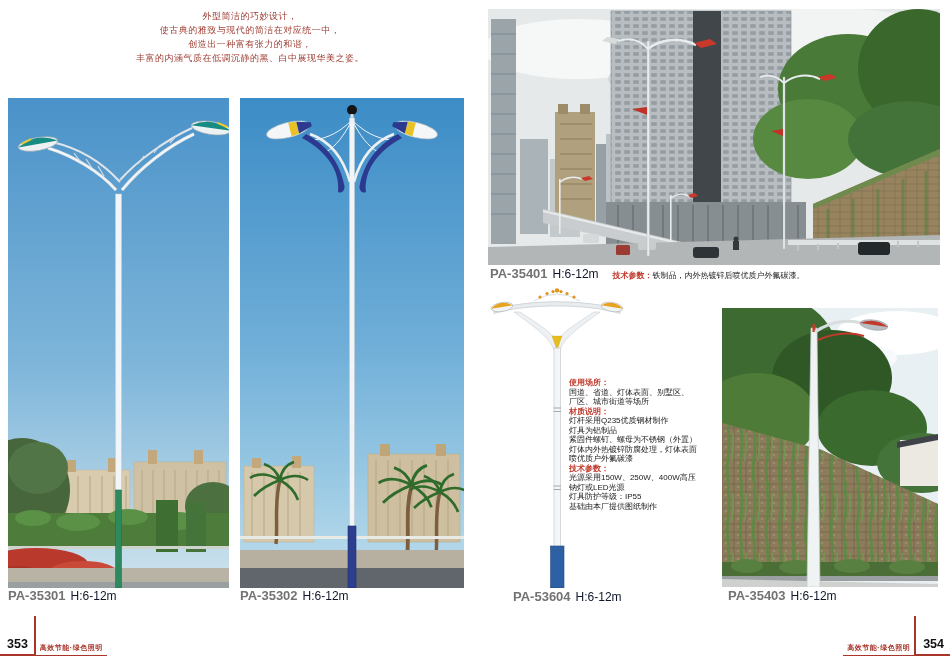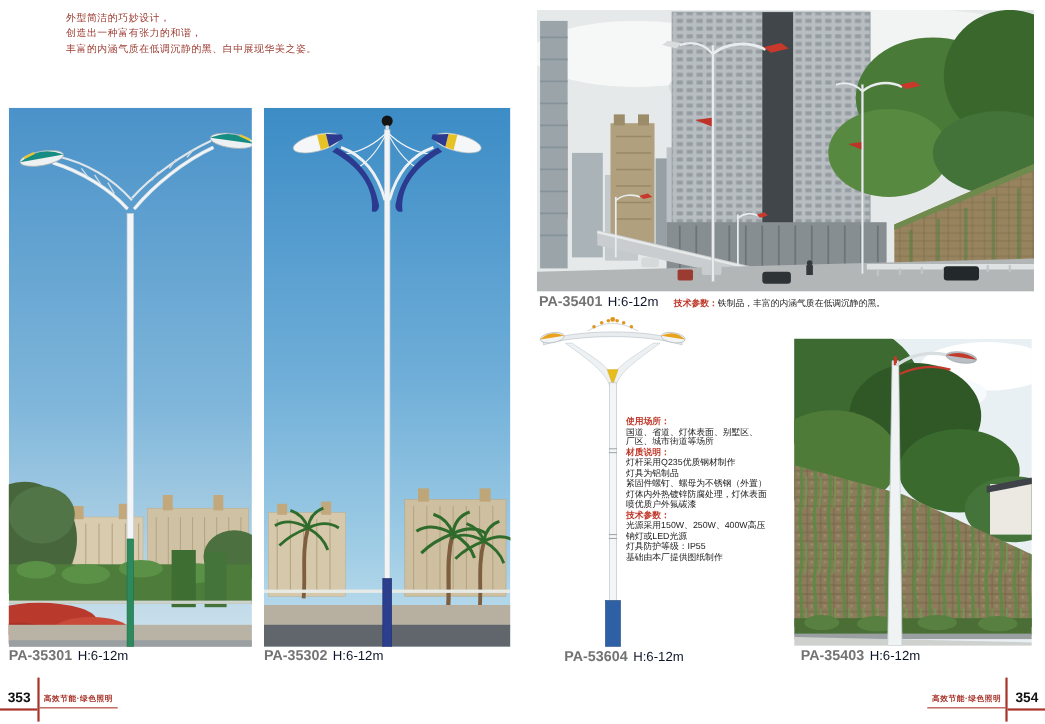--- a/index.html
+++ b/index.html
@@ -1,49 +1,50 @@
 <!DOCTYPE html>
 <html><head>
 <meta charset="utf-8">
 <style>
   html,body{margin:0;padding:0;background:#fff;}
   #page{position:relative;width:950px;height:658px;background:#ffffff;overflow:hidden;
         font-family:"Liberation Sans","DejaVu Sans",sans-serif;}
   .abs{position:absolute;}
   
-  #intro{left:60px;top:9px;width:380px;text-align:left;font-size:9px;line-height:14px;
+  #intro{left:60px;top:9px;width:380px;text-align:center;font-size:9px;line-height:14px;
          color:#9c3a30;letter-spacing:.5px;}
   
   .caption{display:flex;align-items:flex-end;white-space:nowrap;}
   .cap-model{color:#737373;font-weight:bold;font-size:13px;line-height:14px;}
   .cap-height{color:#0f172a;font-size:12px;line-height:14px;margin-left:5px;}
   .cap-note{margin-left:14px;font-size:8px;line-height:11px;}
   .cap-note .nl{color:#c03a2c;font-weight:bold;}
   .cap-note .nt{color:#222;}
   
   #specs{left:569px;top:378px;width:140px;font-size:8px;line-height:9.5px;color:#1a1a1a;}
   #specs .spec-h{color:#c03a2c;font-weight:bold;}
   
-  .footer{top:616px;display:flex;align-items:center;}
+  .footer{top:616px;display:flex;align-items:flex-end;}
   #footer-left{left:0;}
   #footer-right{right:0;}
   .page-num{font-size:12.5px;font-weight:bold;color:#111;padding:1px 6px 3px 7px;
             border-bottom:2px solid #a8342a;line-height:13px;}
   .foot-divider{width:2px;background:#a8342a;height:40px;}
   .slogan{font-size:7px;font-weight:bold;color:#a8342a;letter-spacing:.5px;
           padding:4px 4px 3px 4px;border-bottom:1.5px solid #a8342a;line-height:8px;}
   svg{display:block;}
 </style>
 </head>
 <body>
 
 <div id="page">
 
   <div id="intro" class="abs">
     <div>外型简洁的巧妙设计，</div>
+    <div>使古典的雅致与现代的简洁在对应统一中，</div>
     <div>创造出一种富有张力的和谐，</div>
     <div>丰富的内涵气质在低调沉静的黑、白中展现华美之姿。</div>
   </div>
 
   <svg class="abs" style="left:8px;top:98px" width="221" height="490" viewBox="0 0 221 490">
     <defs>
       <linearGradient id="sky1" x1="0" y1="0" x2="0" y2="1">
         <stop offset="0" stop-color="#4a92c9"></stop>
           <stop offset="0.55" stop-color="#7fb6da"></stop>
         <stop offset="0.85" stop-color="#b5d5e7"></stop>
@@ -252,21 +253,21 @@
       <rect x="182" y="186" width="1.6" height="46" fill="#e9ecee"></rect>
       <path d="M183,189 C188,185 195,184 201,187" stroke="#e9ecee" stroke-width="1.5"></path>
       <path d="M200,186 l7,-2 l3,3 l-7,2 Z" fill="#c8392b"></path>
     </g>
   </svg>
 
   <div class="abs caption" style="left:490px;top:267px">
     <span class="cap-model">PA-35401</span>
     <span class="cap-height">H:6-12m</span>
     <span class="cap-note">
-      <span class="nl">技术参数：</span><span class="nt">铁制品，丰富的内涵气质在低调沉静的黑。</span>
+      <span class="nl">技术参数：</span><span class="nt">铁制品，内外热镀锌后喷优质户外氟碳漆。</span>
     </span>
   </div>
 
   <svg class="abs" style="left:490px;top:284px" width="220" height="304" viewBox="0 0 220 304">
     <g>
       <path d="M4,26 C36,15 98,15 130,26 L130,29.5 C98,19.5 36,19.5 4,29.5 Z" fill="#e8ecee" stroke="#b9c1c6" stroke-width="0.6"></path>
       <path d="M44,17 Q67,3 90,17" stroke="#d9dee1" stroke-width="1" fill="none"></path>
       <g fill="#e0941c">
         <circle cx="50" cy="13" r="1.6"></circle>
           <circle cx="57" cy="9.5" r="1.6"></circle>

